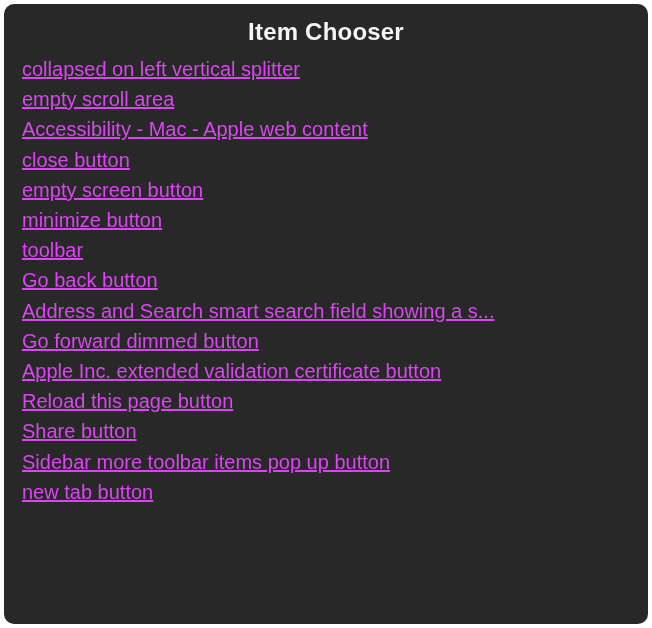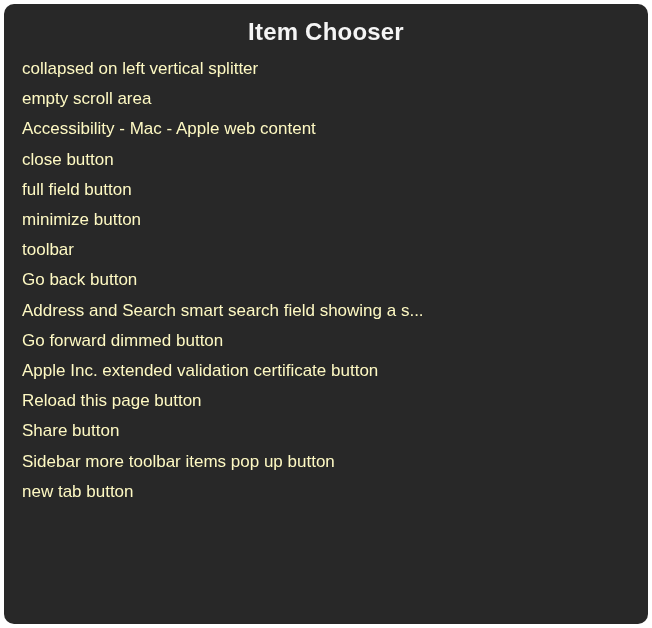--- a/index.html
+++ b/index.html
@@ -30,41 +30,42 @@
       font-weight: 700;
       color: #f5f5f5;
       padding: 4px 0 8px 0;
       letter-spacing: 0.2px;
     }
     .item-list {
       list-style: none;
       padding: 0 18px;
     }
     .item {
-      font-size: 17px;
+      font-size: 20px;
       line-height: 30.2px;
-      color: #fef9c3;
+      color: #d946ef;
       white-space: nowrap;
       overflow: hidden;
       text-overflow: ellipsis;
       cursor: default;
       font-weight: 400;
+      text-decoration: underline;
     }
   </style>
 </head>
 <body>
 
 <div class="panel">
   <div class="panel-title">Item Chooser</div>
   <ul class="item-list">
     <li class="item">collapsed on left vertical splitter</li>
     <li class="item">empty scroll area</li>
     <li class="item">Accessibility - Mac - Apple web content</li>
     <li class="item">close button</li>
-    <li class="item">full field button</li>
+    <li class="item">empty screen button</li>
     <li class="item">minimize button</li>
     <li class="item">toolbar</li>
     <li class="item">Go back button</li>
     <li class="item">Address and Search smart search field showing a s...</li>
     <li class="item">Go forward dimmed button</li>
     <li class="item">Apple Inc. extended validation certificate button</li>
     <li class="item">Reload this page button</li>
     <li class="item">Share button</li>
     <li class="item">Sidebar more toolbar items pop up button</li>
     <li class="item">new tab button</li>

